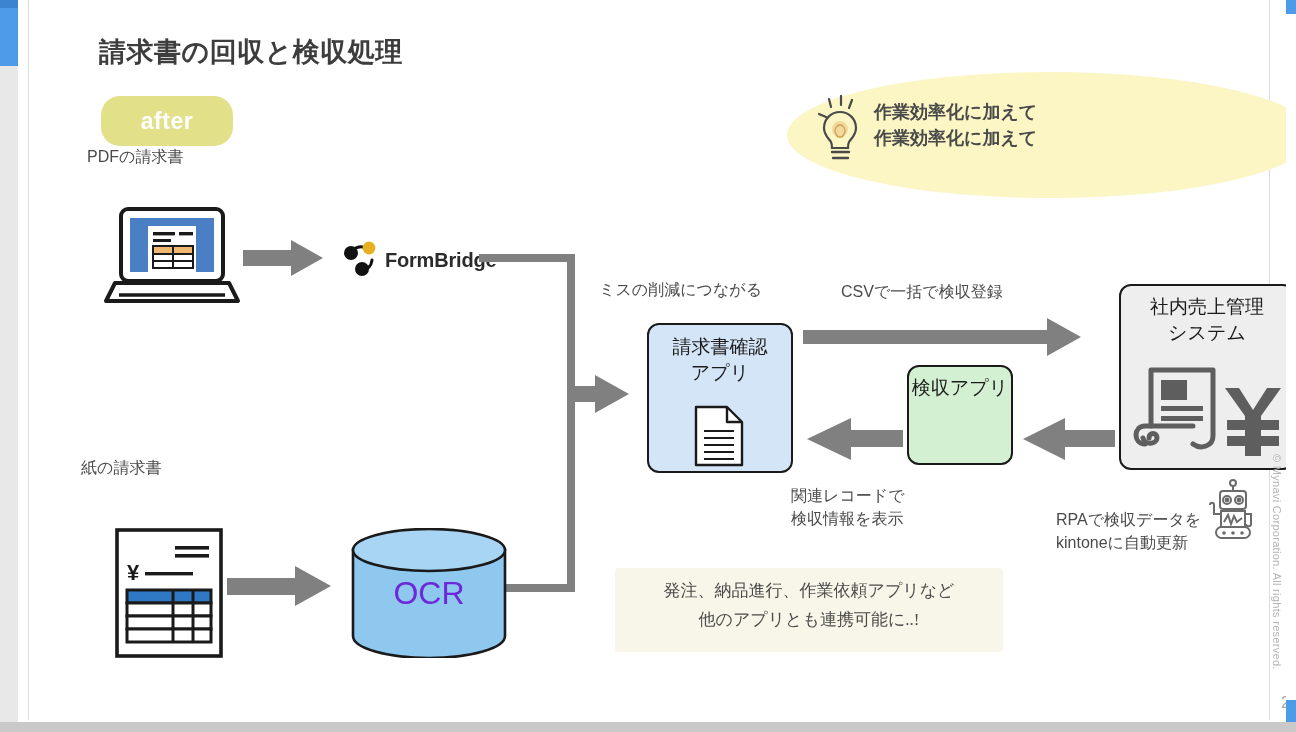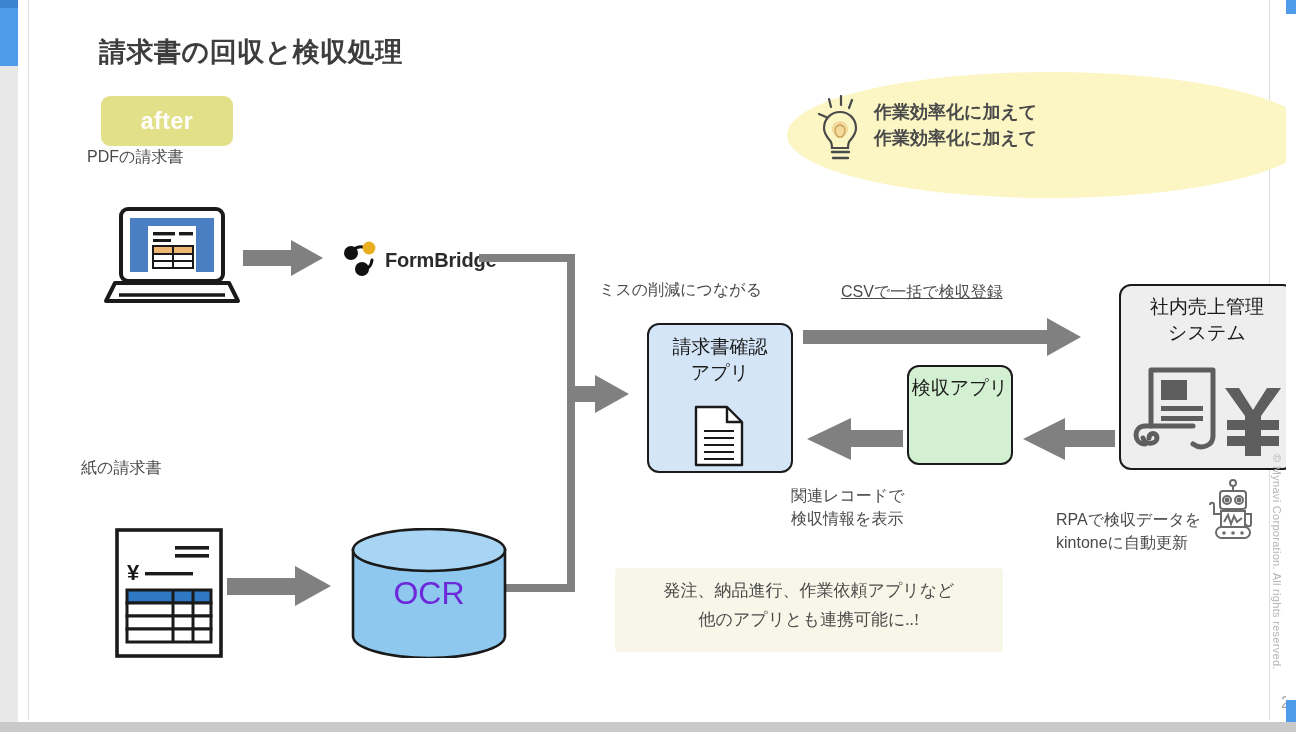--- a/index.html
+++ b/index.html
@@ -27,21 +27,21 @@
   .right-scroll-cap{position:absolute;right:0;top:0;width:10px;height:14px;background:#4e9bea;}
   .right-scroll-cap2{position:absolute;right:0;bottom:10px;width:10px;height:22px;background:#4e9bea;}
 
   
   .title{
     position:absolute;left:70px;top:34px;
     font-size:27px;font-weight:bold;color:#3d3d3d;letter-spacing:.5px;
   }
   .badge{
     position:absolute;left:72px;top:96px;width:132px;height:50px;
-    background:#e3e08a;border-radius:9px;
+    background:#e3e08a;border-radius:19px;
     display:flex;align-items:center;justify-content:center;
     color:#ffffff;font-size:23px;font-weight:bold;letter-spacing:.5px;
   }
   .lbl{position:absolute;font-size:16px;color:#4a4a4a;white-space:pre;line-height:1.45;}
 
   
   .ellipse{
     position:absolute;left:758px;top:72px;width:526px;height:126px;
     background:#fbf6c4;border-radius:50%;
   }
@@ -216,21 +216,21 @@
         <g stroke="#1a1a1a" stroke-width="2">
           <line x1="11" y1="26" x2="41" y2="26"></line>
           <line x1="11" y1="33" x2="41" y2="33"></line>
           <line x1="11" y1="40" x2="41" y2="40"></line>
           <line x1="11" y1="47" x2="41" y2="47"></line>
           <line x1="11" y1="54" x2="41" y2="54"></line>
         </g>
       </svg>
     </div>
 
-    <div class="lbl" style="left:812px;top:280px;text-decoration:underline;">CSVで一括で検収登録</div>
+    <div class="lbl" style="left:812px;top:280px;">CSVで一括で検収登録</div>
     <div class="ar" style="left:774px;top:330px;width:248px;height:14px;"></div>
     <div class="ar-head" style="left:1018px;top:318px;border-top:19px solid transparent;border-bottom:19px solid transparent;border-left:34px solid #808080;"></div>
 
     <div class="node node-green"></div>
     <div class="node-title" style="left:878px;top:375px;width:106px;">検収アプリ</div>
 
     <div class="ar" style="left:820px;top:430px;width:54px;height:17px;"></div>
     <div class="ar-head" style="left:778px;top:418px;border-top:21px solid transparent;border-bottom:21px solid transparent;border-right:44px solid #808080;"></div>
 
     <div class="ar" style="left:1034px;top:430px;width:52px;height:17px;"></div>

